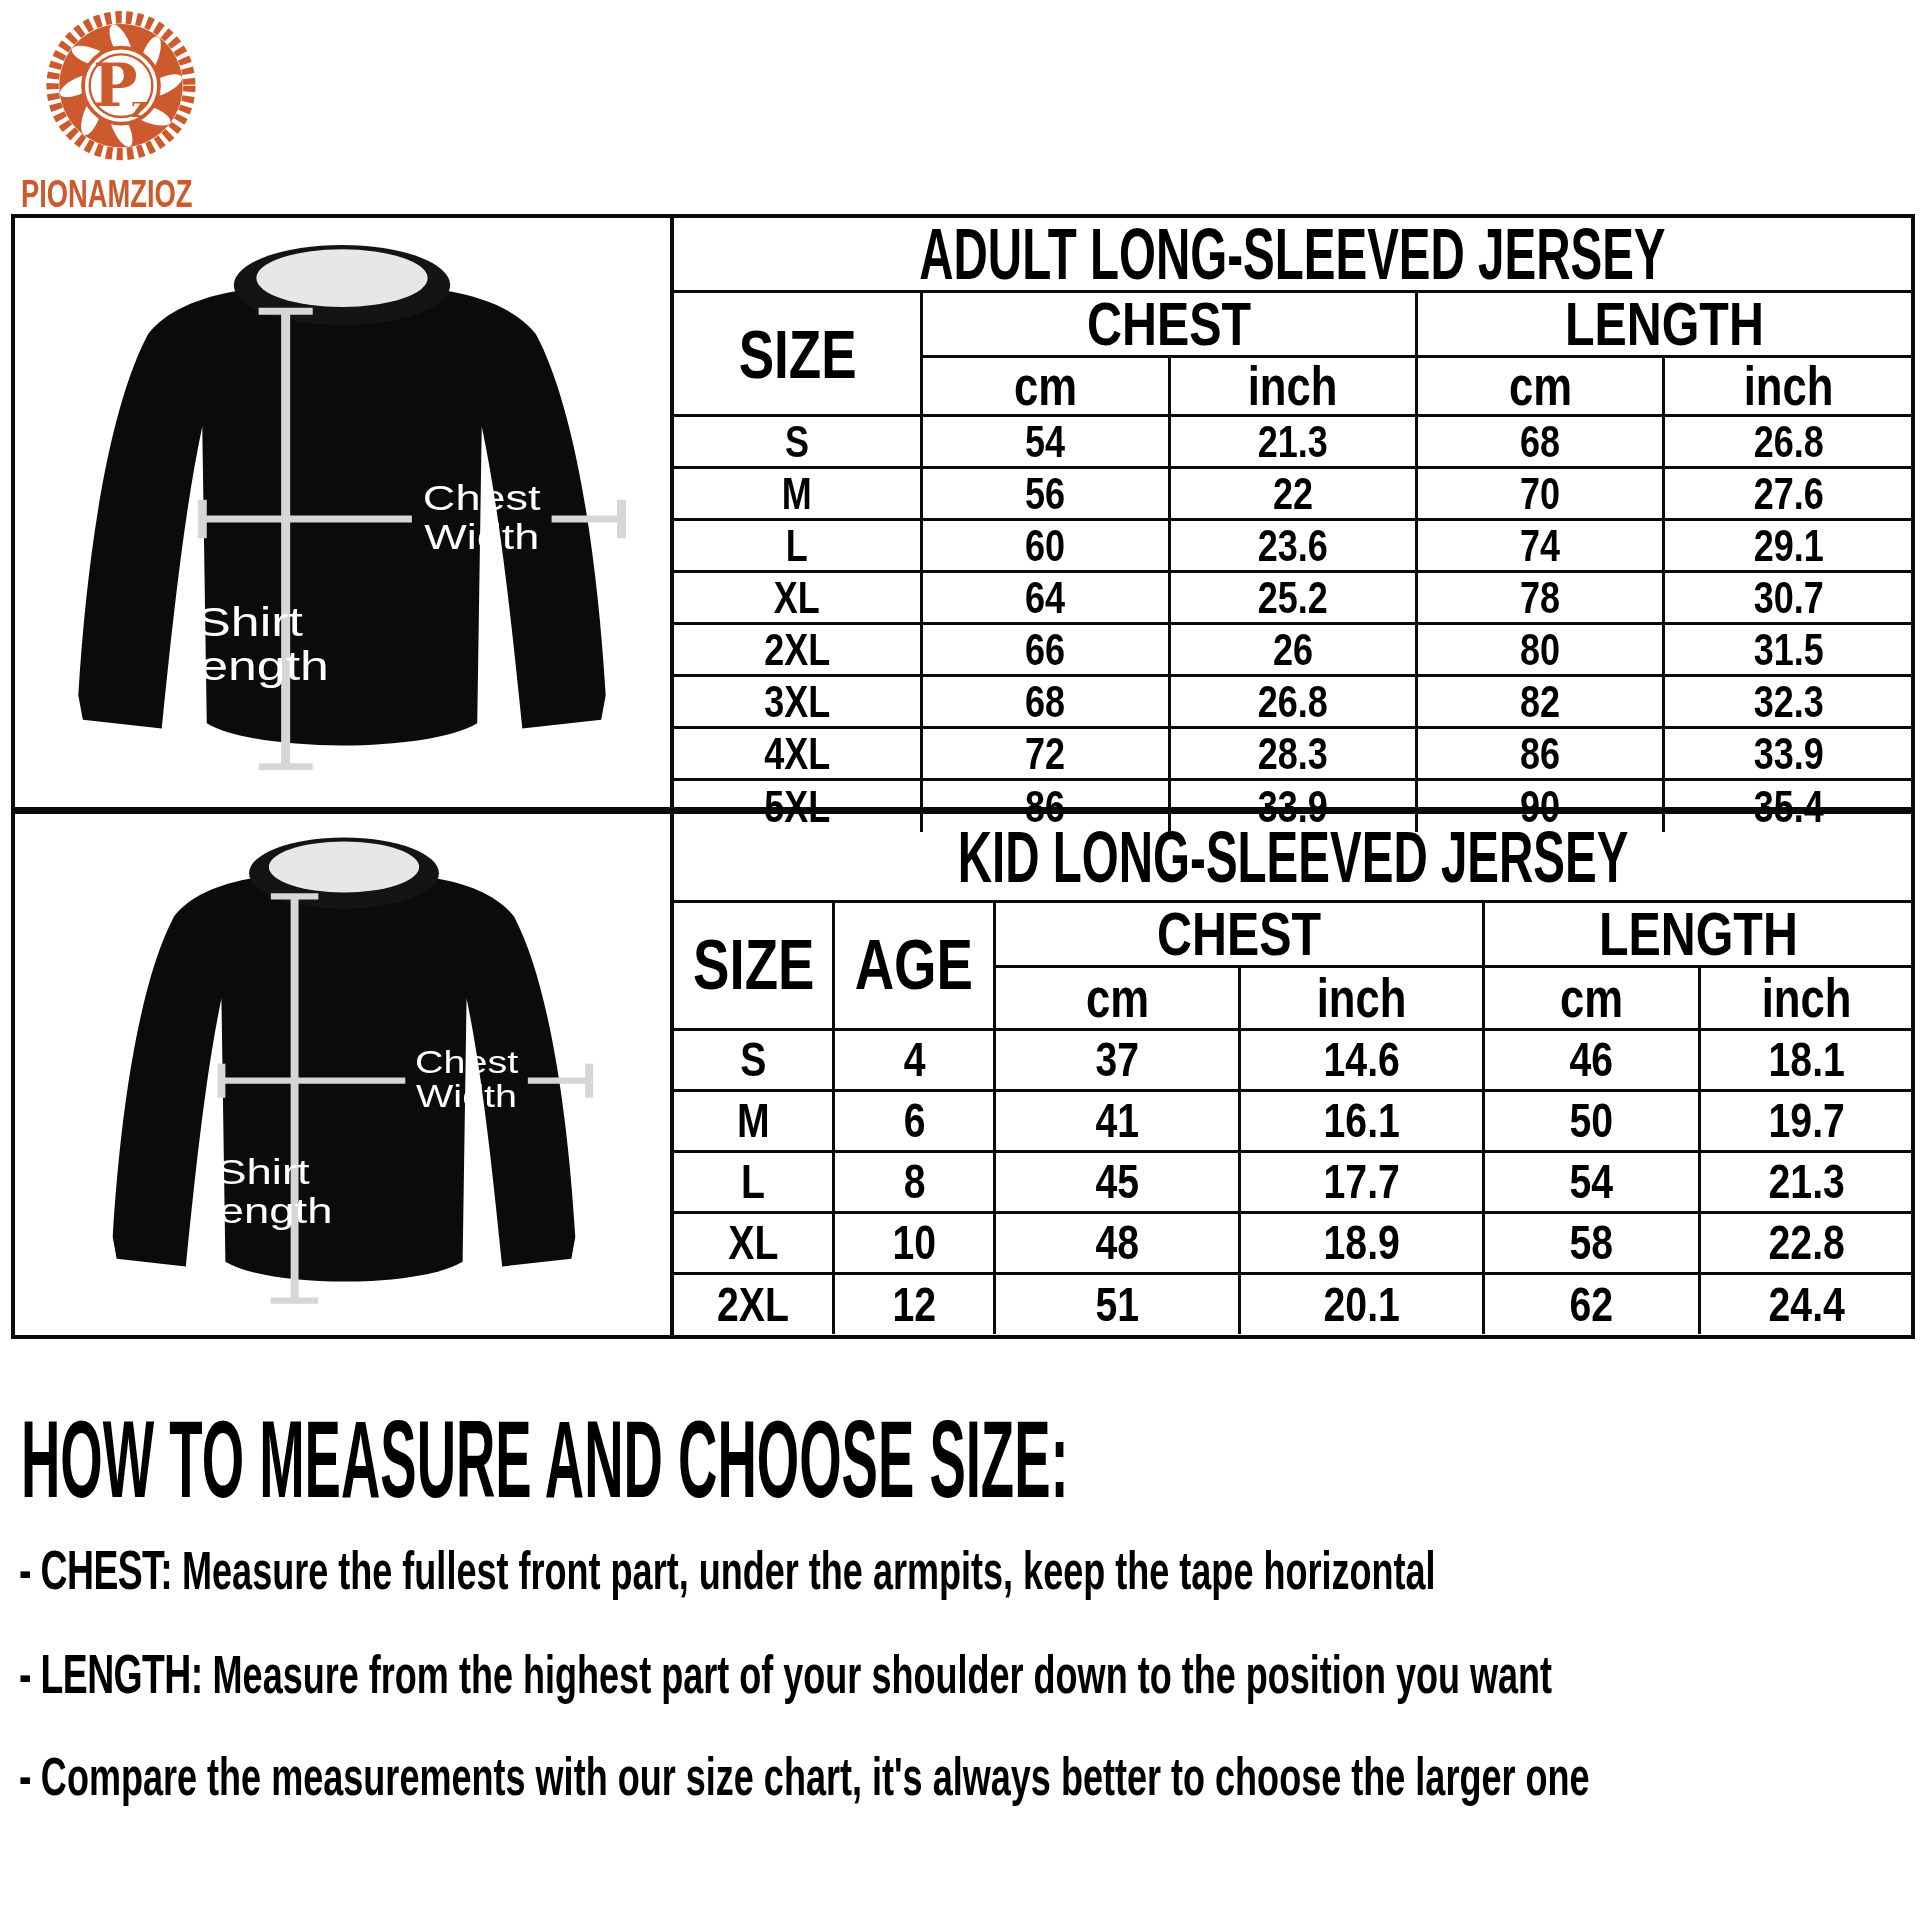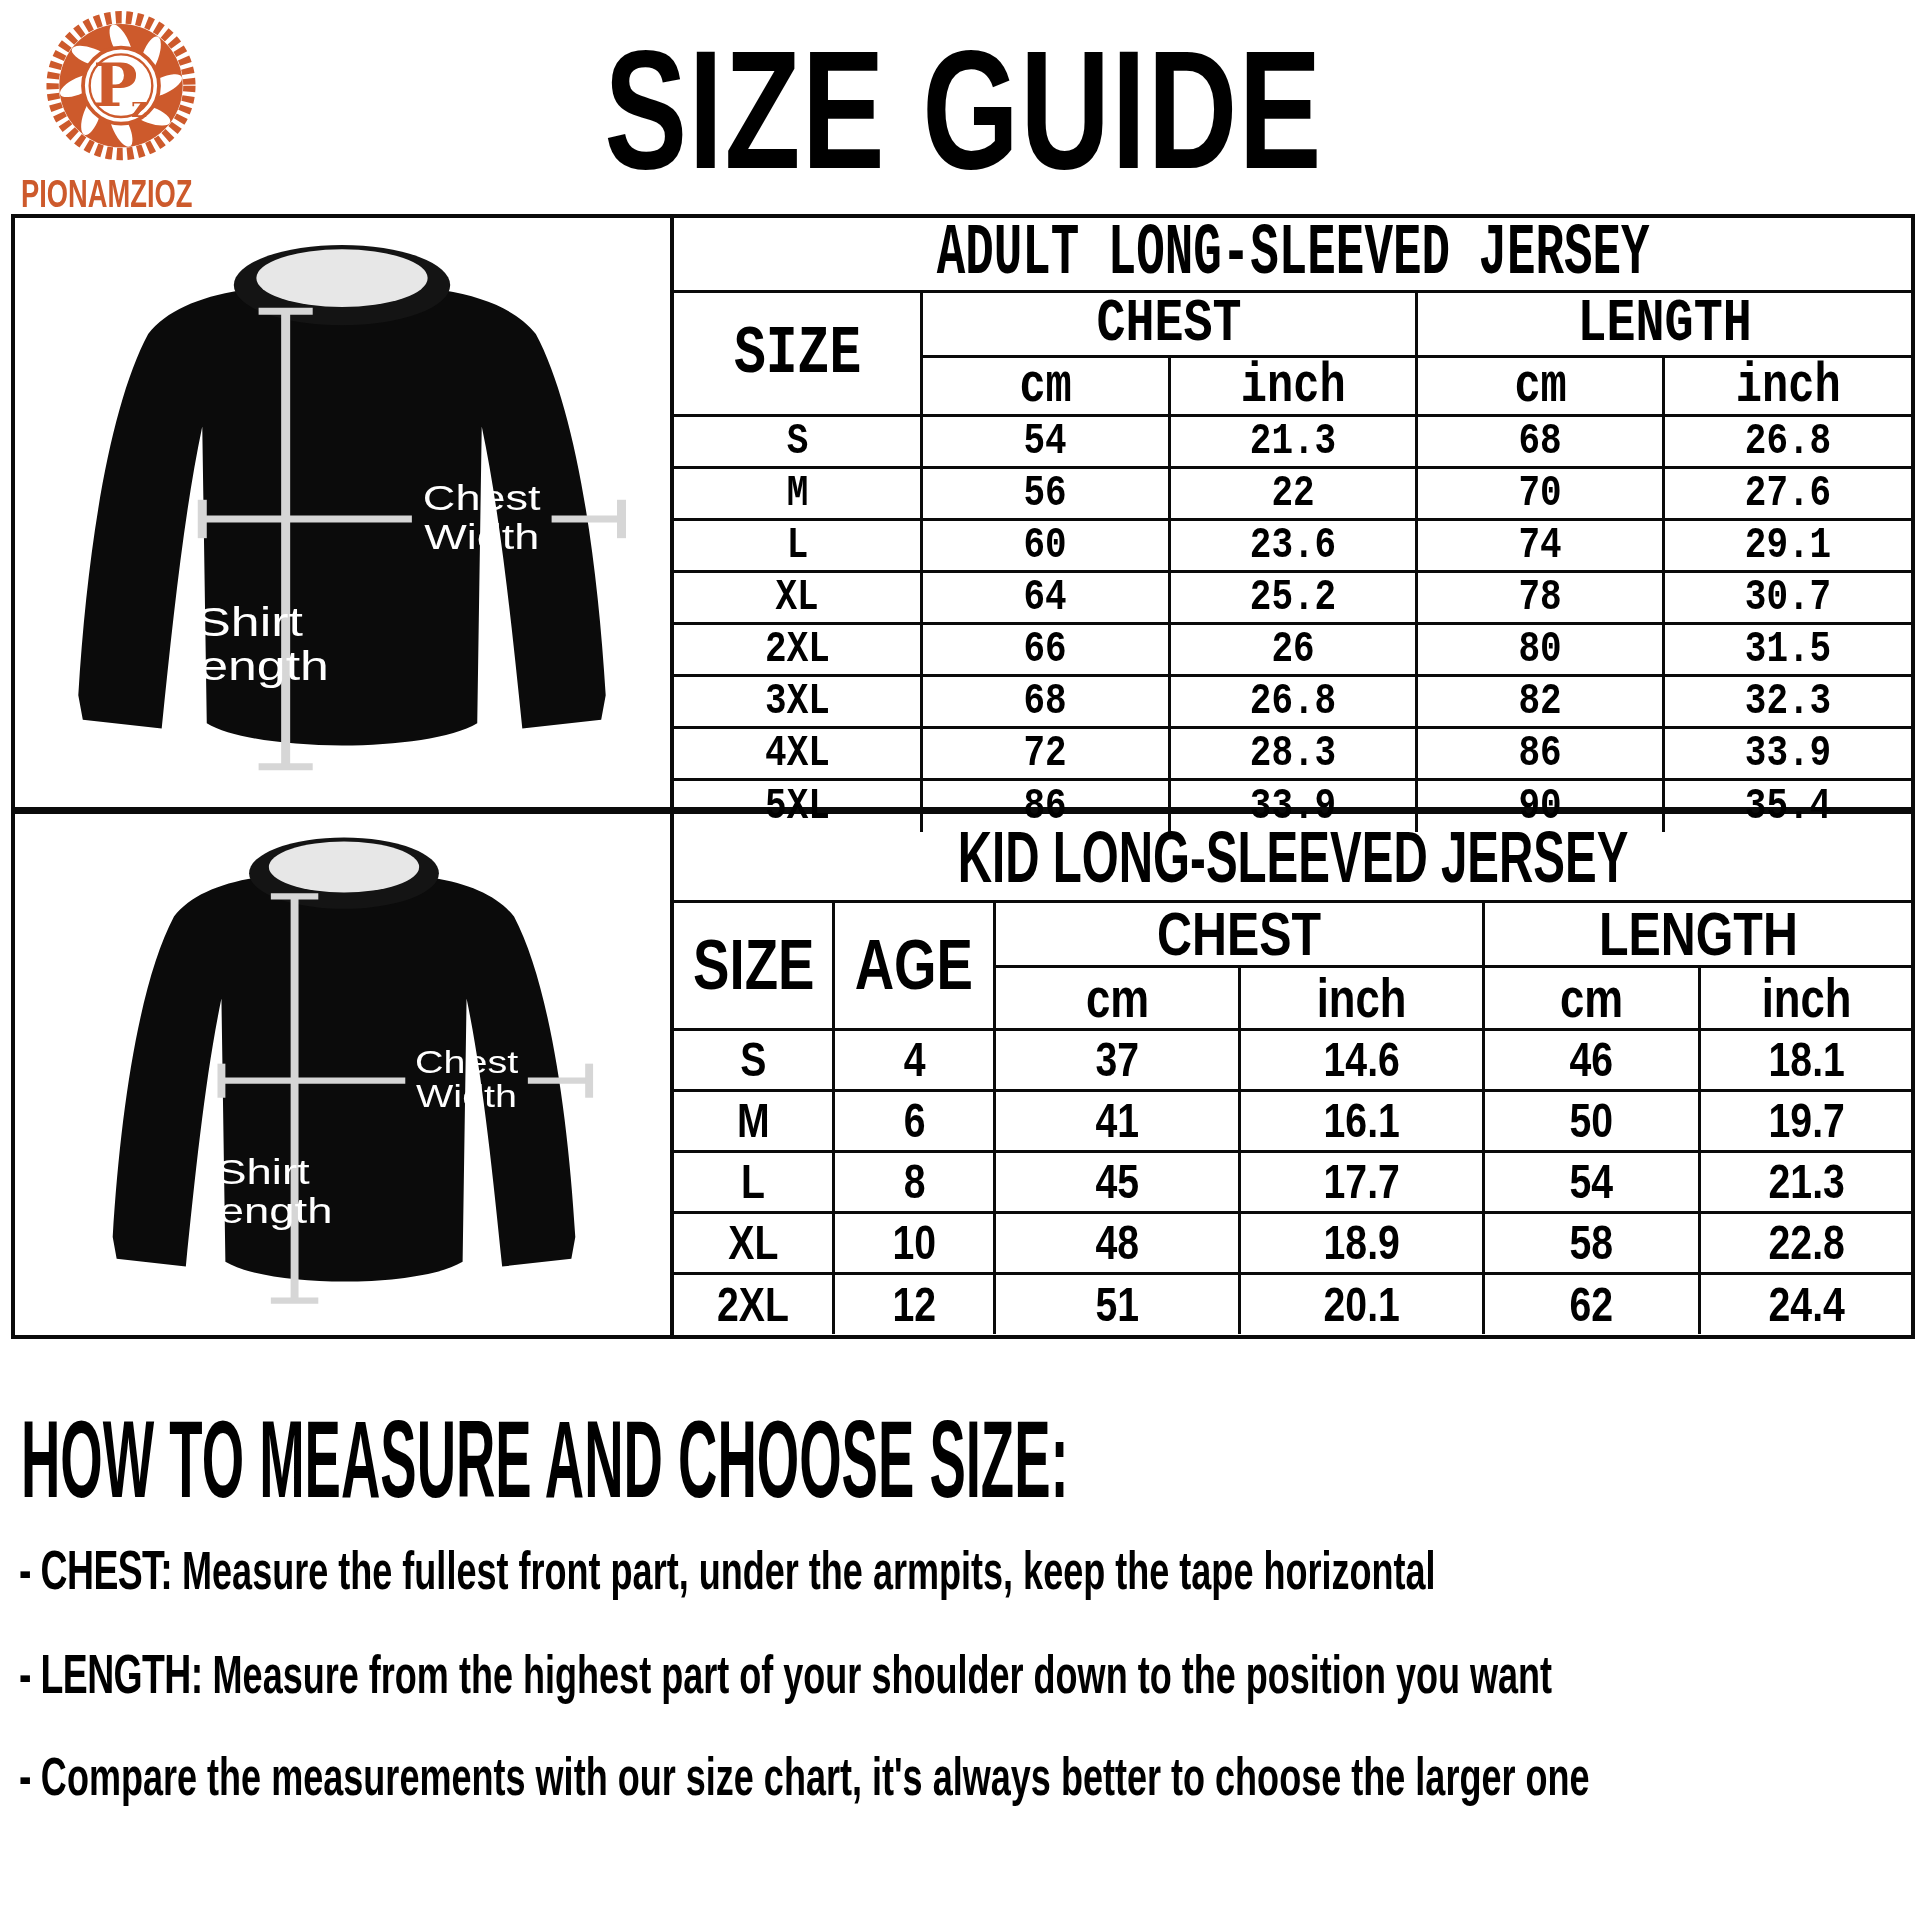--- a/index.html
+++ b/index.html
@@ -21,21 +21,21 @@
     border:4.7px solid #0a0a0a;background:#fff;}
   #v-divider{position:absolute;left:655px;top:0;width:3.8px;height:100%;background:#0a0a0a;}
   #h-divider{position:absolute;left:0;top:589px;width:100%;height:6.6px;background:#0a0a0a;}
 
   .shirt-cell{position:absolute;left:0;width:655px;overflow:hidden;}
   #adult-shirt-cell{top:0;height:589px;}
   #kid-shirt-cell{top:596px;height:521px;}
   .shirt-cell svg{position:absolute;}
 
   .tblwrap{position:absolute;left:659px;width:1237px;}
-  #adult-table-wrap{top:0;height:589px;font-family:Liberation Mono, monospace;}
+  #adult-table-wrap{top:0;height:589px;}
   #kid-table-wrap{top:596px;height:370px;}
 
   table.sheet{border-collapse:collapse;table-layout:fixed;width:100%;height:100%;}
   table.sheet td{border:3.8px solid #0a0a0a;padding:0;text-align:center;vertical-align:middle;
     line-height:1;overflow:hidden;}
   table.sheet tr:first-child td{border-top:none;}
   table.sheet tr:last-child td{border-bottom:none;}
   table.sheet td:first-child{border-left:none;}
   table.sheet td:last-child{border-right:none;}
   table.sheet td.title{border-left:none;border-right:none;border-top:none;}
@@ -119,23 +119,20 @@
         <ellipse cx="111" cy="55" rx="8.5" ry="22" transform="rotate(20 111 55)"></ellipse>
       </g>
       <circle cx="80" cy="86" r="40" fill="#ffffff" stroke="#cd5a2c" stroke-width="4"></circle>
       <circle cx="80" cy="86" r="33" fill="none" stroke="#cd5a2c" stroke-width="2.5"></circle>
       <text x="74" y="107" text-anchor="middle" fill="#cd5a2c" font-size="62" font-weight="bold" font-family="DejaVu Serif, serif">P</text>
       <text x="99" y="119" text-anchor="middle" fill="#cd5a2c" font-size="30" font-weight="bold" font-family="DejaVu Serif, serif">z</text>
     </svg>
   </div>
   <div id="brand-name">PIONAMZIOZ</div>
 
-  <div id="page-title">
-    <span>SIZE GUIDE</span>
-  </div>
 
   <div id="main-box">
 
     <div class="shirt-cell" id="adult-shirt-cell">
       <svg style="left:34px;top:5.6px;" width="586" height="576" viewBox="0 0 520 660" preserveAspectRatio="none">
         <use href="#shirt-art"></use>
       </svg>
     </div>
 
     <div class="shirt-cell" id="kid-shirt-cell">

